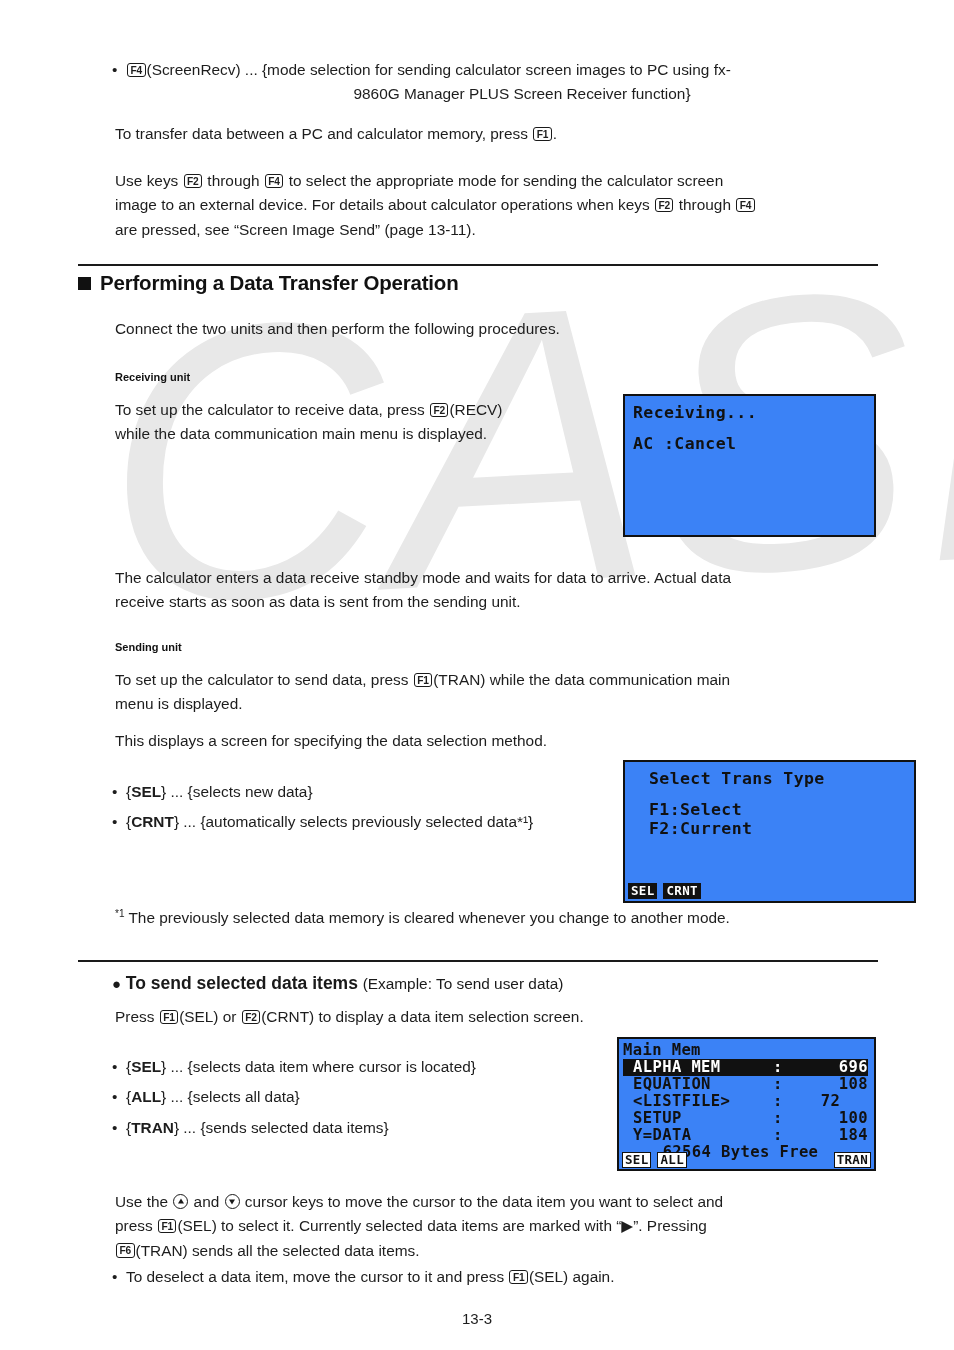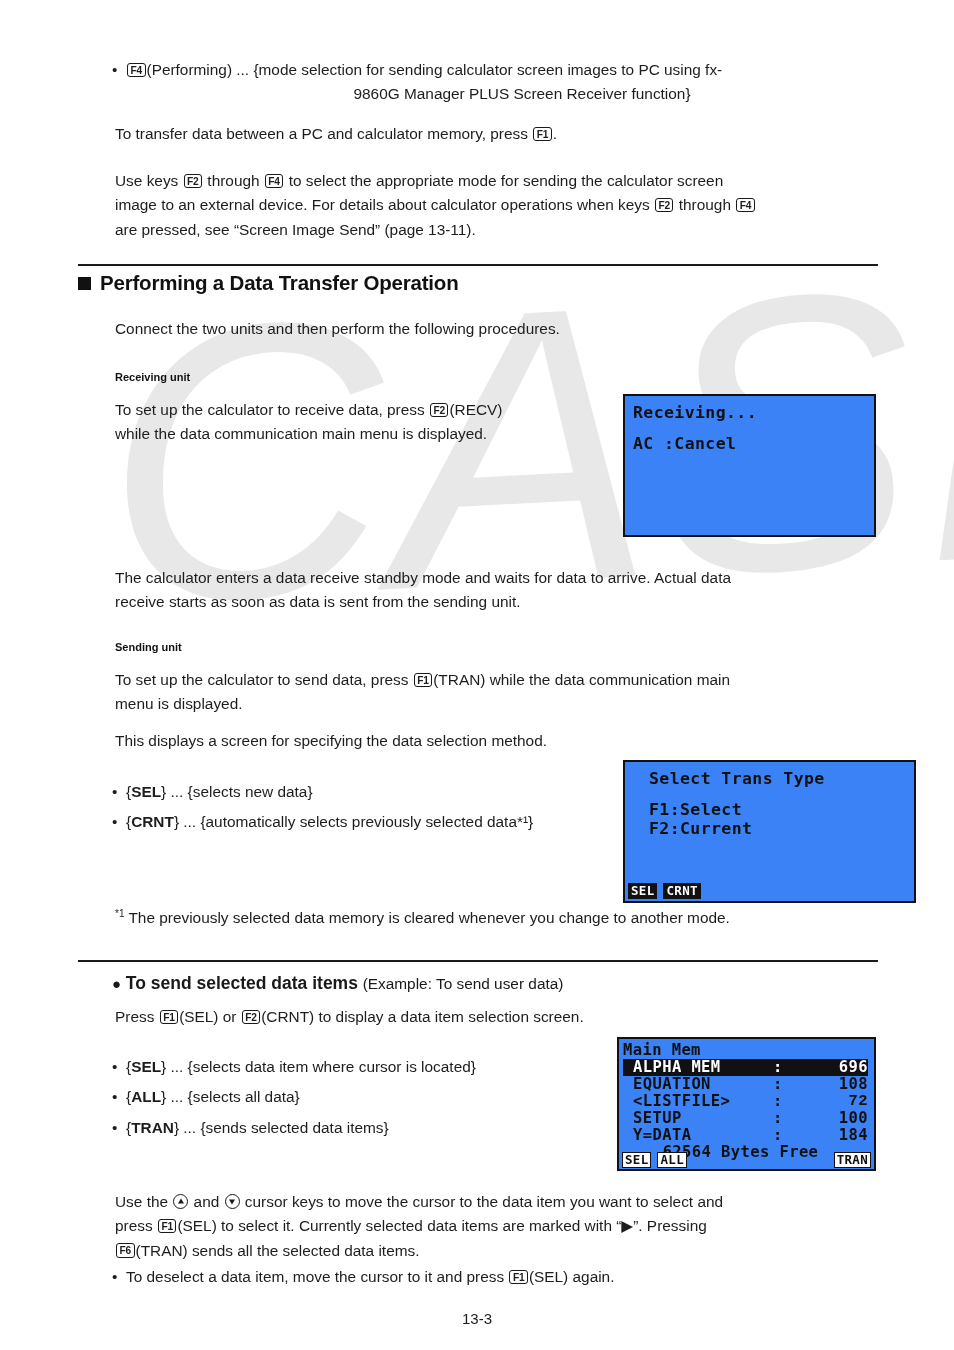--- a/index.html
+++ b/index.html
@@ -195,21 +195,21 @@
 <body>
 
 <div id="watermark">
   <div class="wm-text">CASIO</div>
 </div>
 
 <div id="page">
 
   <div class="abs body-text" style="left:112px; top:58px; width:780px;">
     <div class="bullet-line" style="padding-left:14px;">
-      <span class="fkey">F4</span><span>(Performing) ... {mode selection for sending calculator screen images to PC using fx-</span>
+      <span class="fkey">F4</span><span>(ScreenRecv) ... {mode selection for sending calculator screen images to PC using fx-</span>
     </div>
     <div style="text-align:center; padding-left:40px;">9860G Manager PLUS Screen Receiver function}</div>
   </div>
 
   <div class="abs body-text" style="left:115px; top:122px; width:780px;">
     <span>To transfer data between a PC and calculator memory, press</span>
     <span class="fkey">F1</span><span>.</span>
   </div>
 
   <div class="abs body-text" style="left:115px; top:169px; width:782px;">
@@ -336,21 +336,21 @@
         <span style="flex:1; text-align:right;">696</span>
       </div>
       <div class="lcd-line" style="font-size:15.5px; line-height:17px; display:flex; margin-right:4px; padding-left:10px;">
         <span style="flex:0 0 140px;">EQUATION</span>
         <span style="flex:0 0 20px;">:</span>
         <span style="flex:1; text-align:right;">108</span>
       </div>
       <div class="lcd-line" style="font-size:15.5px; line-height:17px; display:flex; margin-right:4px; padding-left:10px;">
         <span style="flex:0 0 140px;">&lt;LISTFILE&gt;</span>
         <span style="flex:0 0 20px;">:</span>
-        <span style="flex:1; text-align:right;font-family:Liberation Mono, monospace;">72</span>
+        <span style="flex:1; text-align:center;">72</span>
       </div>
       <div class="lcd-line" style="font-size:15.5px; line-height:17px; display:flex; margin-right:4px; padding-left:10px;">
         <span style="flex:0 0 140px;">SETUP</span>
         <span style="flex:0 0 20px;">:</span>
         <span style="flex:1; text-align:right;">100</span>
       </div>
       <div class="lcd-line" style="font-size:15.5px; line-height:17px; display:flex; margin-right:4px; padding-left:10px;">
         <span style="flex:0 0 140px;">Y=DATA</span>
         <span style="flex:0 0 20px;">:</span>
         <span style="flex:1; text-align:right;">184</span>

